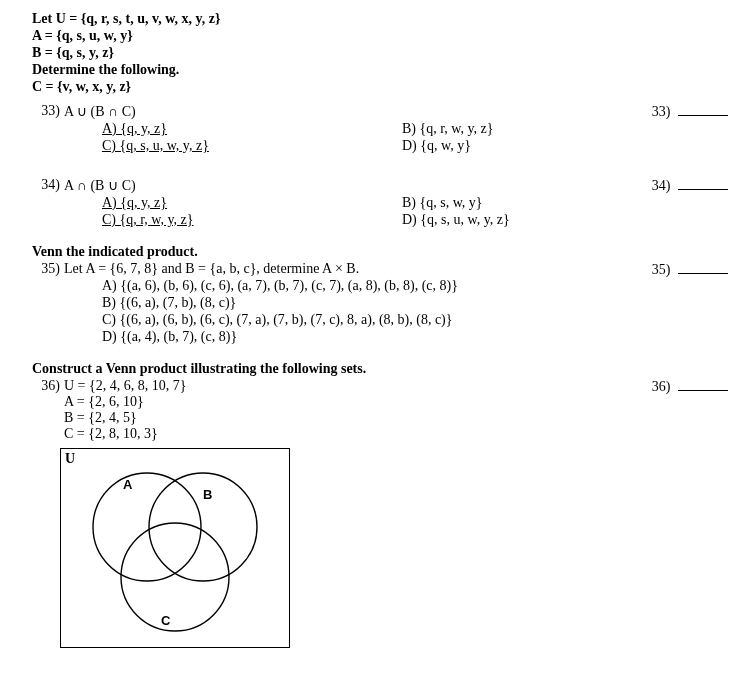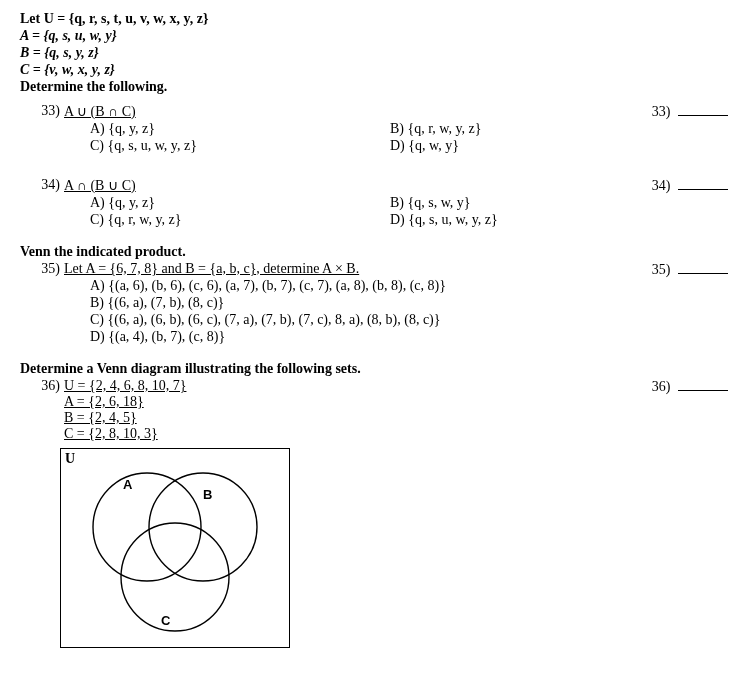--- a/index.html
+++ b/index.html
@@ -4,45 +4,45 @@
 <style>
   body {
     font-family: "Times New Roman", Times, serif;
     font-size: 14px;
     margin: 0;
     padding: 10px 20px;
     width: 708px;
     color: #000;
   }
   .bold { font-weight: bold; }
-  .indent-1 { margin-left: 20px; font-style: italic; }
+  .indent-1 { margin-left: 20px; }
   .indent-3 { margin-left: 70px; }
   .row { display: flex; }
   .qnum-col { width: 40px; text-align: right; padding-right: 4px;}
-  .qtext-col { flex: 1; text-decoration: underline; }
+  .qtext-col { flex: 1; }
   .blank { border-bottom: 1px solid #000; display: inline-block; width: 50px; height: 12px; vertical-align: baseline; margin-left: 4px; }
   .choices { display: flex; margin-left: 70px; }
-  .col-ac { width: 300px; }
+  .col-ac { width: 300px; text-decoration: underline; }
   .col-bd { }
   .venn-box { border: 1.5px solid #000; width: 228px; height: 198px; position: relative; margin-left: 40px; margin-top: 6px; }
   .venn-label-u { position: absolute; top: 2px; left: 4px; font-weight: bold; }
   .section-gap { height: 14px; }
-  .line { margin: 1px 0; }
+  .line { margin: 1px 12px; }
   .question-block { position: relative; margin-top: 8px; }
   .answer-slot { position: absolute; right: 0; top: 0; }
 </style>
 </head>
 <body>
 
 <div>
   <div class="bold line">Let U = {q, r, s, t, u, v, w, x, y, z}</div>
   <div class="bold line indent-1">A = {q, s, u, w, y}</div>
   <div class="bold line indent-1">B = {q, s, y, z}</div>
+  <div class="bold line">Determine the following.</div>
   <div class="bold line indent-1">C = {v, w, x, y, z}</div>
-  <div class="bold line">Determine the following.</div>
 </div>
 
 <div class="question-block">
   <div class="row">
     <div class="qnum-col">33)</div>
     <div class="qtext-col">A ∪ (B ∩ C)</div>
   </div>
   <div class="answer-slot">
     <span>33)</span>
     <span class="blank"></span>
@@ -98,34 +98,34 @@
   <div class="indent-3">
     <div class="line">A) {(a, 6), (b, 6), (c, 6), (a, 7), (b, 7), (c, 7), (a, 8), (b, 8), (c, 8)}</div>
     <div class="line">B) {(6, a), (7, b), (8, c)}</div>
     <div class="line">C) {(6, a), (6, b), (6, c), (7, a), (7, b), (7, c), 8, a), (8, b), (8, c)}</div>
     <div class="line">D) {(a, 4), (b, 7), (c, 8)}</div>
   </div>
 </div>
 
 <div class="section-gap"></div>
 
-<div class="bold line">Determine a Venn diagram illustrating the following sets.</div>
+<div class="bold line">Construct a Venn product illustrating the following sets.</div>
 
 <div class="question-block" style="margin-top:0">
   <div class="row">
     <div class="qnum-col">36)</div>
     <div class="qtext-col">U = {2, 4, 6, 8, 10, 7}</div>
   </div>
   <div class="answer-slot">
     <span>36)</span>
     <span class="blank"></span>
   </div>
   <div class="row">
       <div class="qnum-col"></div>
-      <div class="qtext-col">A = {2, 6, 18}</div>
+      <div class="qtext-col">A = {2, 6, 10}</div>
     </div>
   <div class="row">
       <div class="qnum-col"></div>
       <div class="qtext-col">B = {2, 4, 5}</div>
     </div>
   <div class="row">
       <div class="qnum-col"></div>
       <div class="qtext-col">C = {2, 8, 10, 3}</div>
     </div>
 

